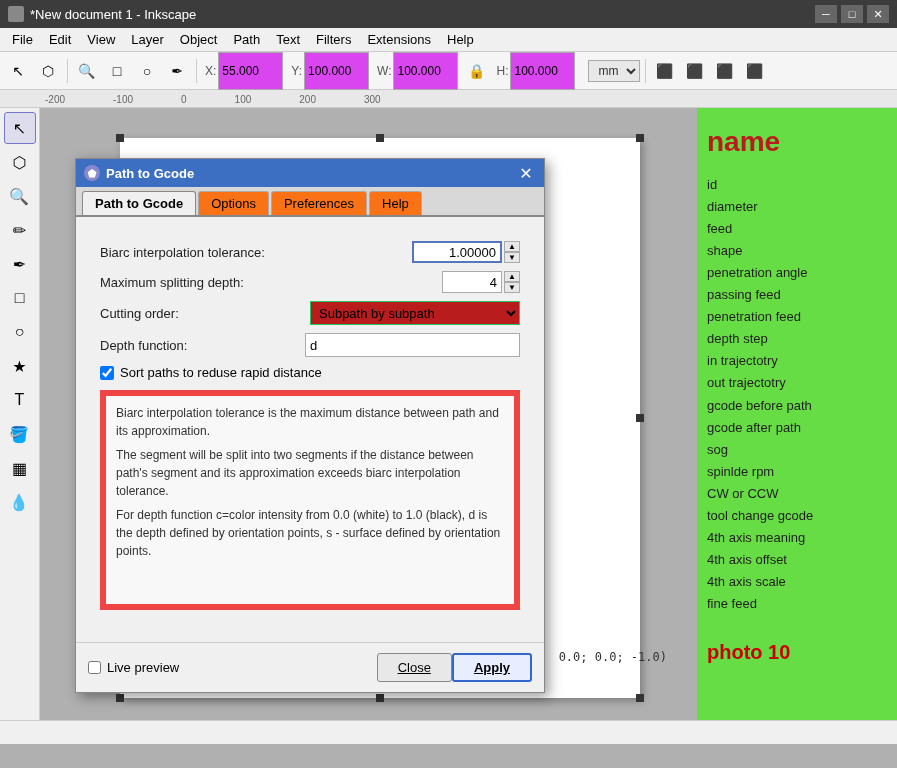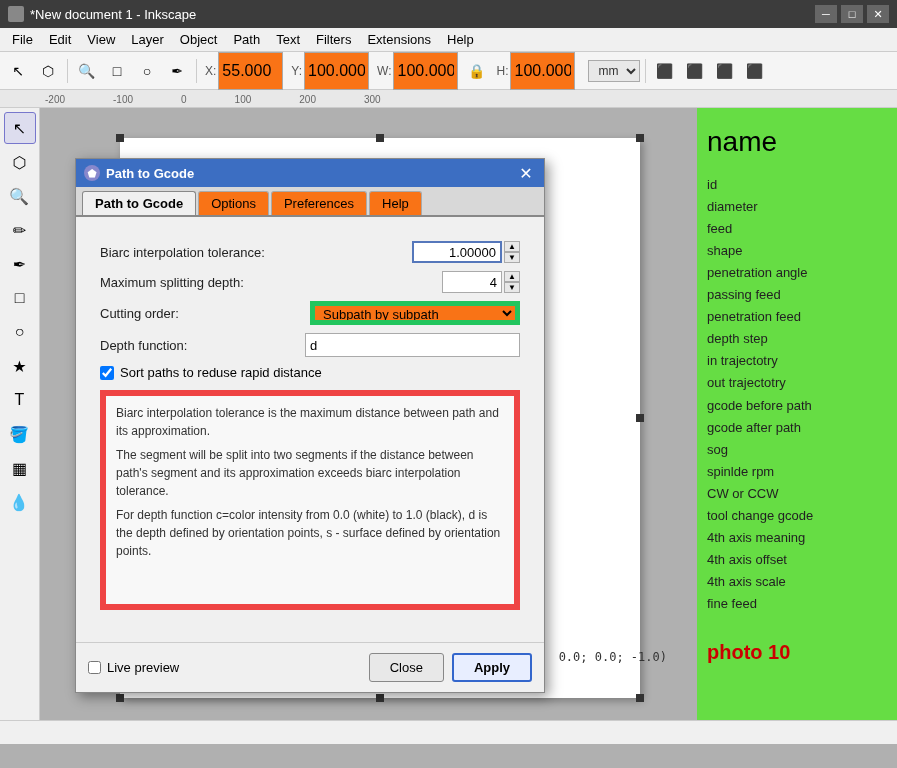--- a/index.html
+++ b/index.html
@@ -89,24 +89,24 @@
     .toolbar-sep { width: 1px; height: 24px; background: #ccc; margin: 0 3px; }
     .coord-field {
       display: flex;
       align-items: center;
       margin: 0 3px;
     }
     .coord-label { font-size: 12px; margin-right: 2px; color: #555; }
     .coord-input {
       width: 65px;
       height: 38px;
-      font-size: 16px;
+      font-size: 12px;
       border: 1px solid #aaa;
       padding: 0 3px;
-      background: #f97316;
+      background: #d946ef;
     }
     .coord-unit {
       font-size: 12px;
       margin-left: 8px;
       color: #333;
       background: #e8e8e8;
       border: 1px solid #aaa;
       padding: 2px 5px;
       height: 22px;
     }
@@ -178,22 +178,22 @@
     
     .right-panel {
       width: 200px;
       background: #66dd44;
       padding: 10px;
       font-size: 14px;
       line-height: 1.7;
     }
     .right-panel-title {
       font-size: 28px;
-      font-weight: normal;
-      color: #000000;
+      font-weight: bold;
+      color: #b91c1c;
       margin-bottom: 8px;
     }
     .right-panel-item {
       color: #222;
       font-size: 13px;
     }
     .right-panel-photo {
       margin-top: 20px;
       font-size: 20px;
       font-weight: bold;
@@ -332,22 +332,22 @@
       display: flex;
       align-items: center;
       justify-content: center;
       line-height: 1;
     }
 
     .form-select {
       flex: 1;
       height: 24px;
       font-size: 13px;
-      border: 5px solid #22c55e;
-      background: #f97316;
+      border: 1px solid #22c55e;
+      background: #b91c1c;
       padding: 0 4px;
     }
     .form-select-wrapper {
       flex: 1;
       display: flex;
       align-items: center;
       max-width: 220px;
     }
 
     .depth-input {
@@ -403,21 +403,21 @@
       border-radius: 3px;
     }
     .dialog-btn.primary {
       border: 2px solid #3366cc;
       background: #e8eeff;
       font-weight: bold;
     }
 
     .btn-row {
       display: flex;
-      gap: 8px;
+      text-decoration: underline;
     }
 
     
     .gcode-text {
       position: absolute;
       font-family: monospace;
       font-size: 12px;
       color: #333;
       bottom: 80px;
       right: 30px;

